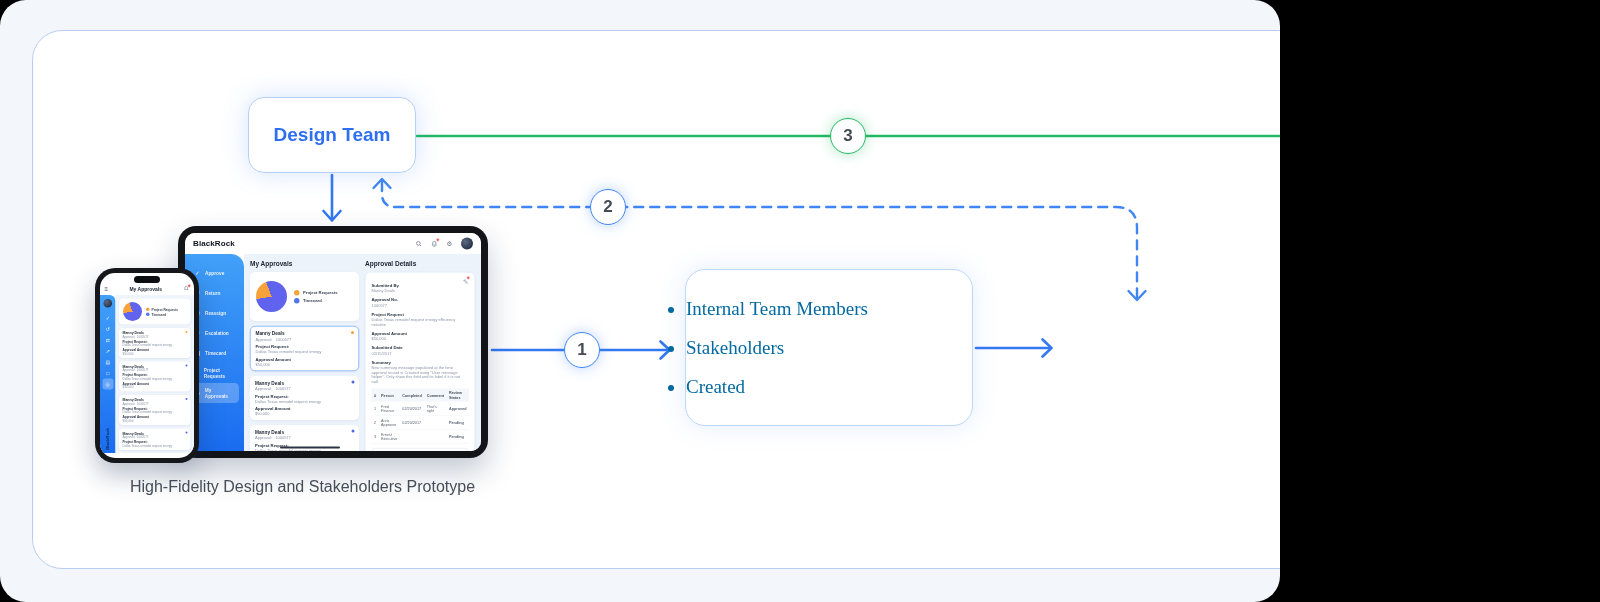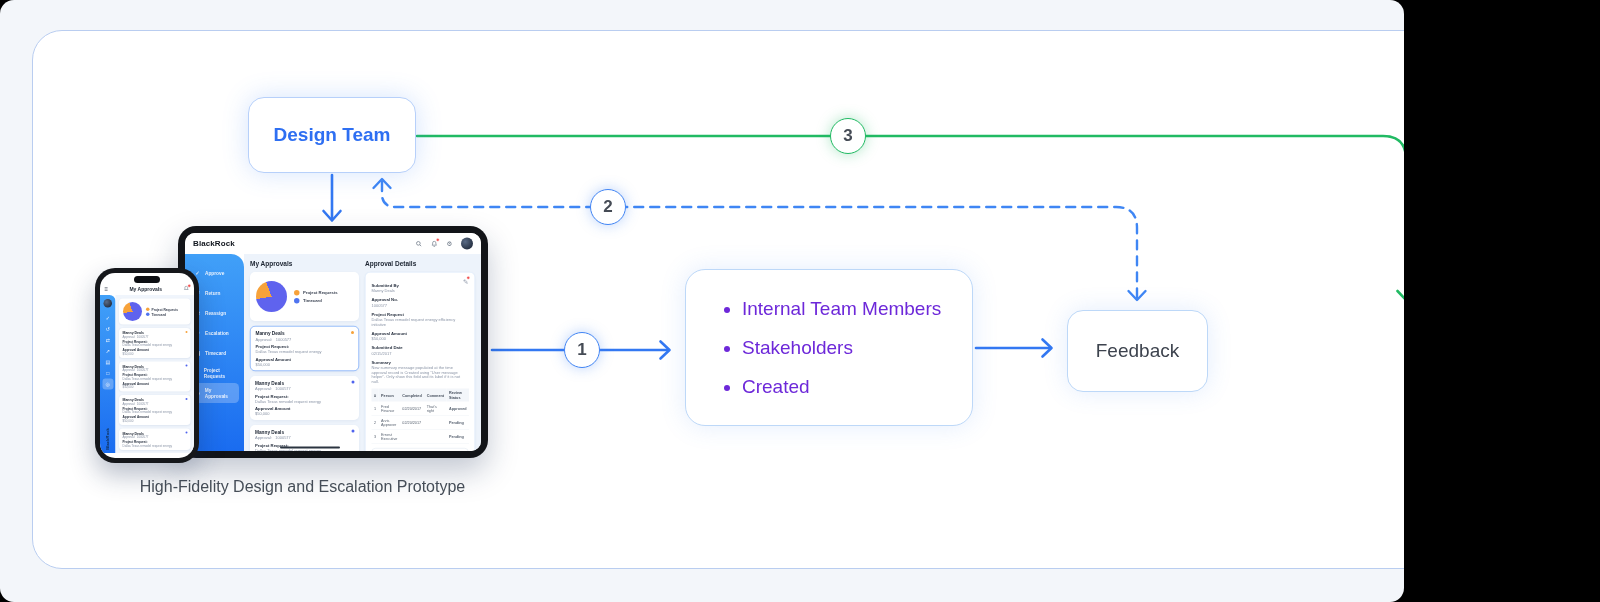--- a/index.html
+++ b/index.html
@@ -1,36 +1,36 @@
 <!DOCTYPE html>
 <html><head>
 <meta charset="utf-8">
 <style>
   * { box-sizing: border-box; margin: 0; padding: 0; }
   html,body { background:#000; }
   body { font-family:"Liberation Sans", sans-serif; }
 
-  .canvas { position:relative; width:1404px; height:602px; background:#f3f6fa;
-            border-radius:14px; overflow:hidden;padding-left:24px; }
+  .canvas { position:relative; width:1280px; height:602px; background:#f3f6fa;
+            border-radius:26px; overflow:hidden;padding-left:24px; }
 
   .panel { position:absolute; left:32px; top:30px; width:1536px; height:539px;
            background:#fff; border:1.5px solid #b9cdf0; border-radius:30px; }
 
   svg.connectors { position:absolute; left:0; top:0; z-index:1; }
 
   
   .node { position:absolute; background:#fff; display:flex; align-items:center;
           justify-content:center; z-index:2; }
   .design-node { left:248px; top:97px; width:168px; height:76px; border:1.5px solid #b7d0fa;
           border-radius:16px; color:#2e6ff2; font-size:19px; font-weight:600;
           box-shadow:0 0 26px rgba(66,133,244,.22); }
   .audience-node { left:685px; top:269px; width:288px; height:157px; border:1.5px solid #bdd8f8;
           border-radius:20px; box-shadow:0 0 26px rgba(66,133,244,.15);
           justify-content:flex-start; }
-  .audience-node ul { list-style:disc; margin-left:56px; color:#6d28d9; }
+  .audience-node ul { list-style:disc; color:#0369a1;font-family:Liberation Serif, serif; }
   .audience-node li { font-size:19px; font-weight:500; margin:17px 0; }
   .feedback-node { left:1067px; top:310px; width:141px; height:82px; border:1.5px solid #bdd8f8;
           border-radius:16px; color:#3d434e; font-size:19px; font-weight:500;
           box-shadow:0 0 24px rgba(66,133,244,.15); }
   .dev-node { left:1321px; top:310px; width:166px; height:85px; border:1.5px solid #bfe8cd;
           border-radius:16px; color:#3d434e; font-size:19px; font-weight:500;
           box-shadow:0 0 28px rgba(33,186,99,.28); }
 
   .num-circle { position:absolute; width:36px; height:36px; border-radius:50%; background:#fff;
           display:flex; align-items:center; justify-content:center; font-size:17px;
@@ -188,30 +188,27 @@
   </div>
 
   <div class="node audience-node">
     <ul>
       <li>Internal Team Members</li>
       <li>Stakeholders</li>
       <li>Created</li>
     </ul>
   </div>
 
-  <div class="node feedback-node">
-    <span>Feedback</span>
-  </div>
 
 
   <div class="num-circle c-blue" style="left:564px; top:332px;">1</div>
   <div class="num-circle c-blue" style="left:590px; top:189px;">2</div>
   <div class="num-circle c-green" style="left:830px; top:118px;">3</div>
 
-  <div class="caption">High-Fidelity Design and Escalation Prototype</div>
+  <div class="caption">High-Fidelity Design and Stakeholders Prototype</div>
 
   <div class="tablet">
     <div class="t-screen">
       <div class="t-inner">
         <div class="t-header">
           <span class="t-brand">BlackRock</span>
           <span class="t-hicons">
             <span class="t-ic">
               <svg width="13" height="13" viewBox="0 0 16 16" fill="none" stroke="#6b7685" stroke-width="1.8">
                 <circle cx="7" cy="7" r="4.5"></circle>

